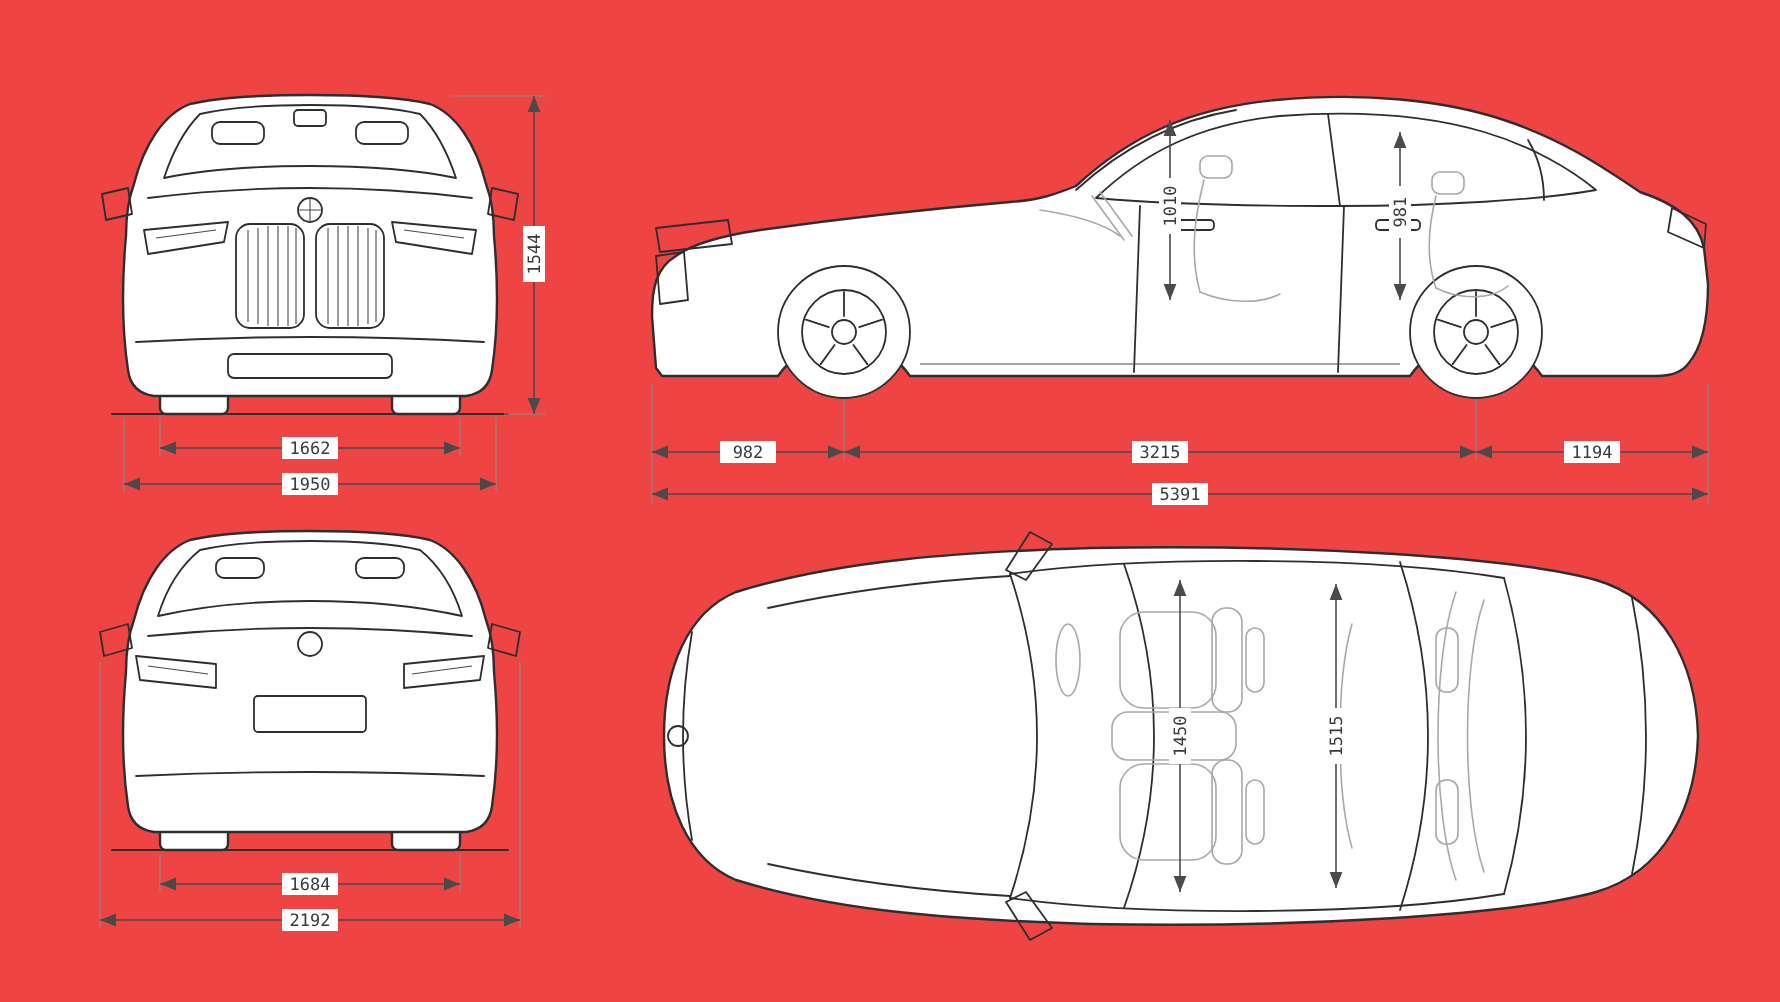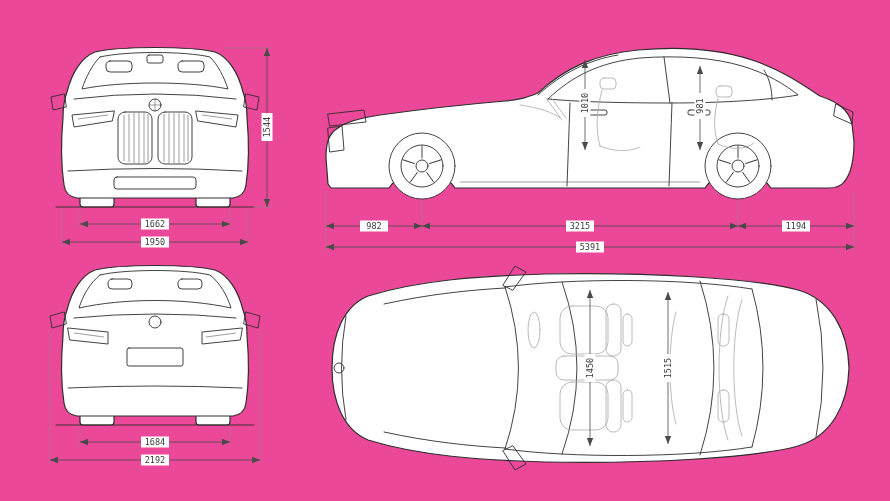--- a/index.html
+++ b/index.html
@@ -1,16 +1,16 @@
 <!DOCTYPE html>
 <html><head>
 <meta charset="utf-8">
 <style>
   html,body{margin:0;padding:0;background:#ffffff;}
-  #canvas{position:relative;width:890px;height:501px;background:#ec4899;overflow:hidden;
+  #canvas{position:relative;width:890px;height:501px;background:#ef4444;overflow:hidden;
           font-family:"Liberation Sans",sans-serif;}
   svg{position:absolute;inset:0;}
   .outline{fill:#ffffff;stroke:#2e2e2e;stroke-width:1.2;stroke-linejoin:round;stroke-linecap:round;}
   .line{fill:none;stroke:#2e2e2e;stroke-width:0.9;stroke-linejoin:round;stroke-linecap:round;}
   .thin{fill:none;stroke:#4a4a4a;stroke-width:0.55;}
   .ghost{fill:none;stroke:#a8a8a8;stroke-width:0.8;stroke-linejoin:round;stroke-linecap:round;}
   .dimline{fill:none;stroke:#4a4a4a;stroke-width:0.8;}
   .ext{fill:none;stroke:#8a8a8a;stroke-width:0.55;}
   .labelbg{fill:#ffffff;}
   .dimtext{font-family:"DejaVu Sans Mono",monospace;font-size:8.5px;fill:#3a3a3a;text-anchor:middle;}

